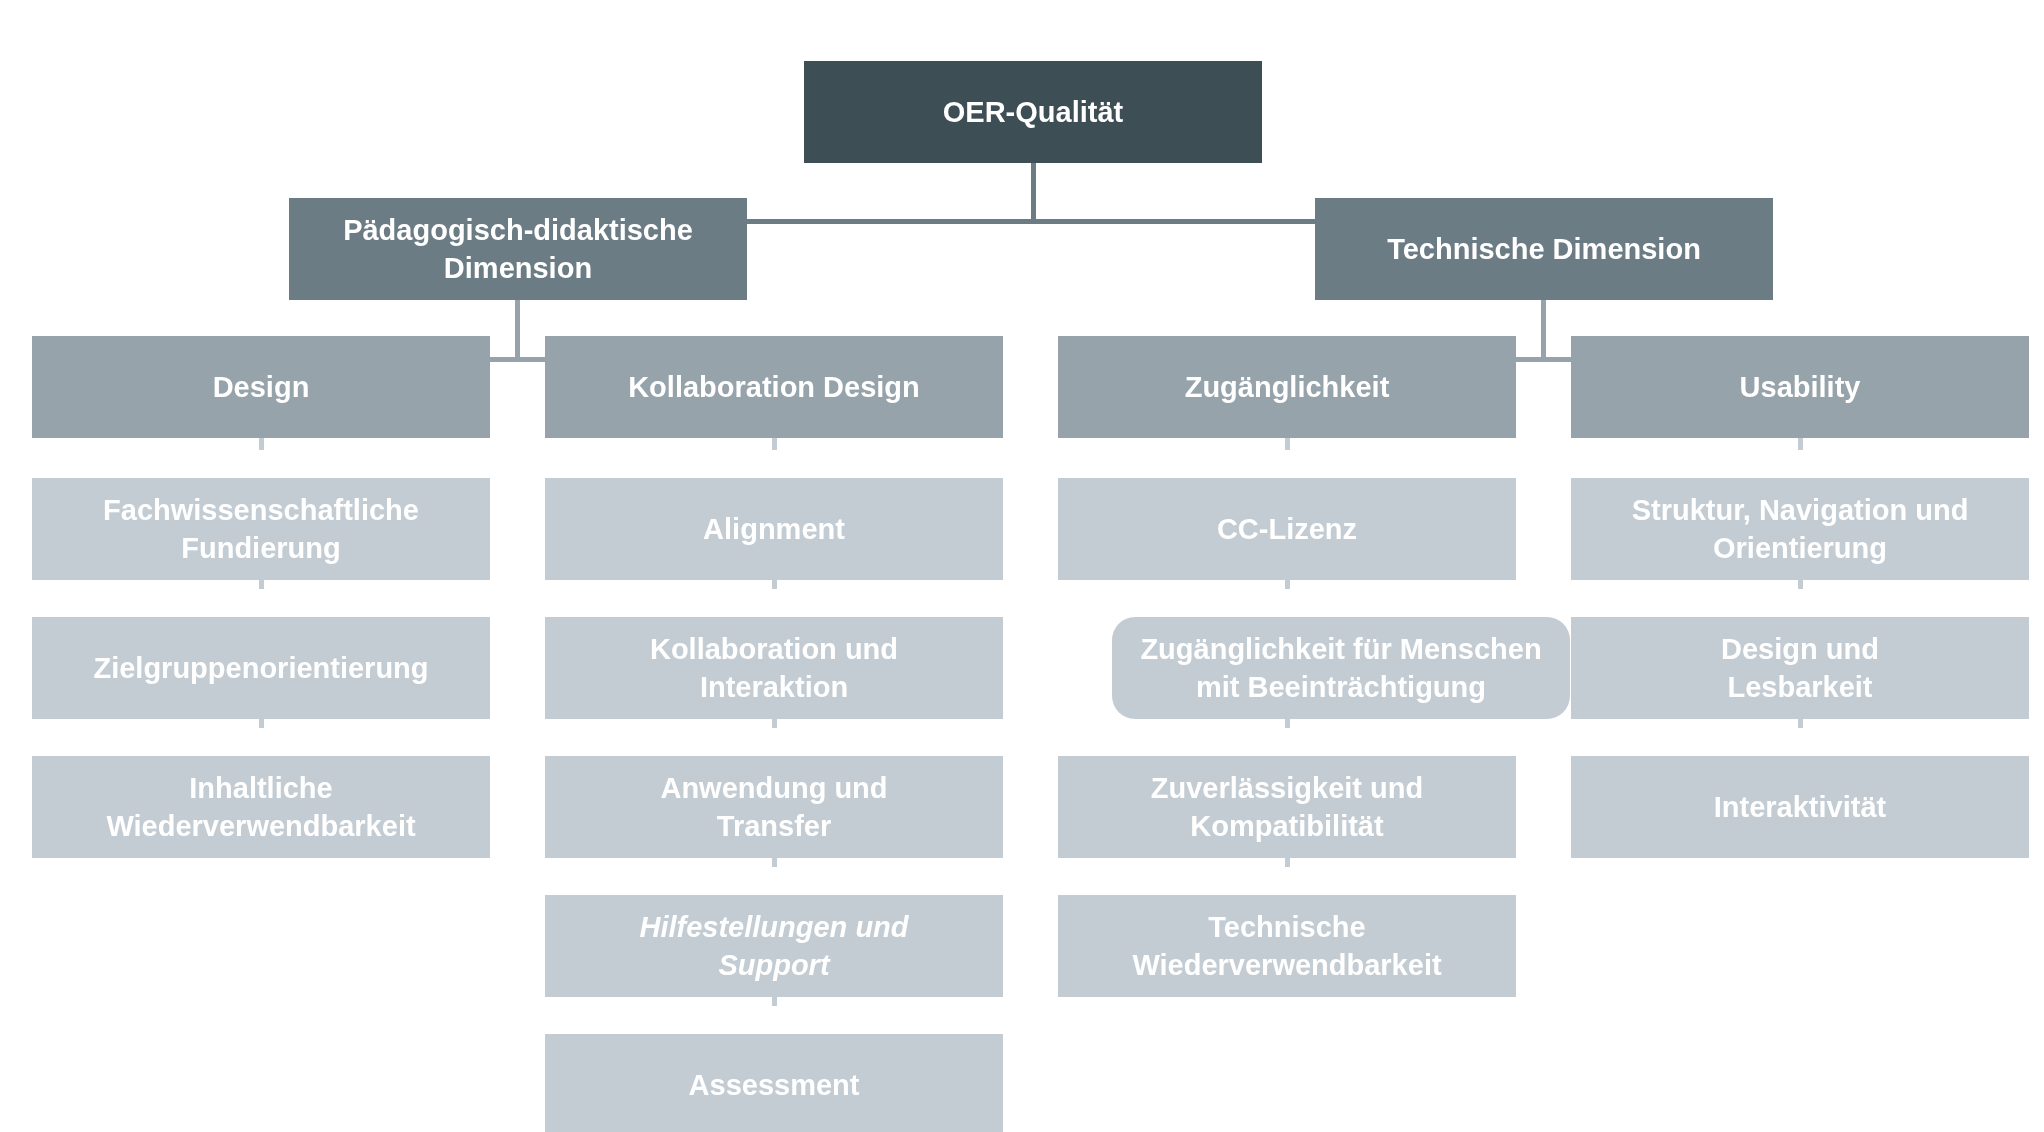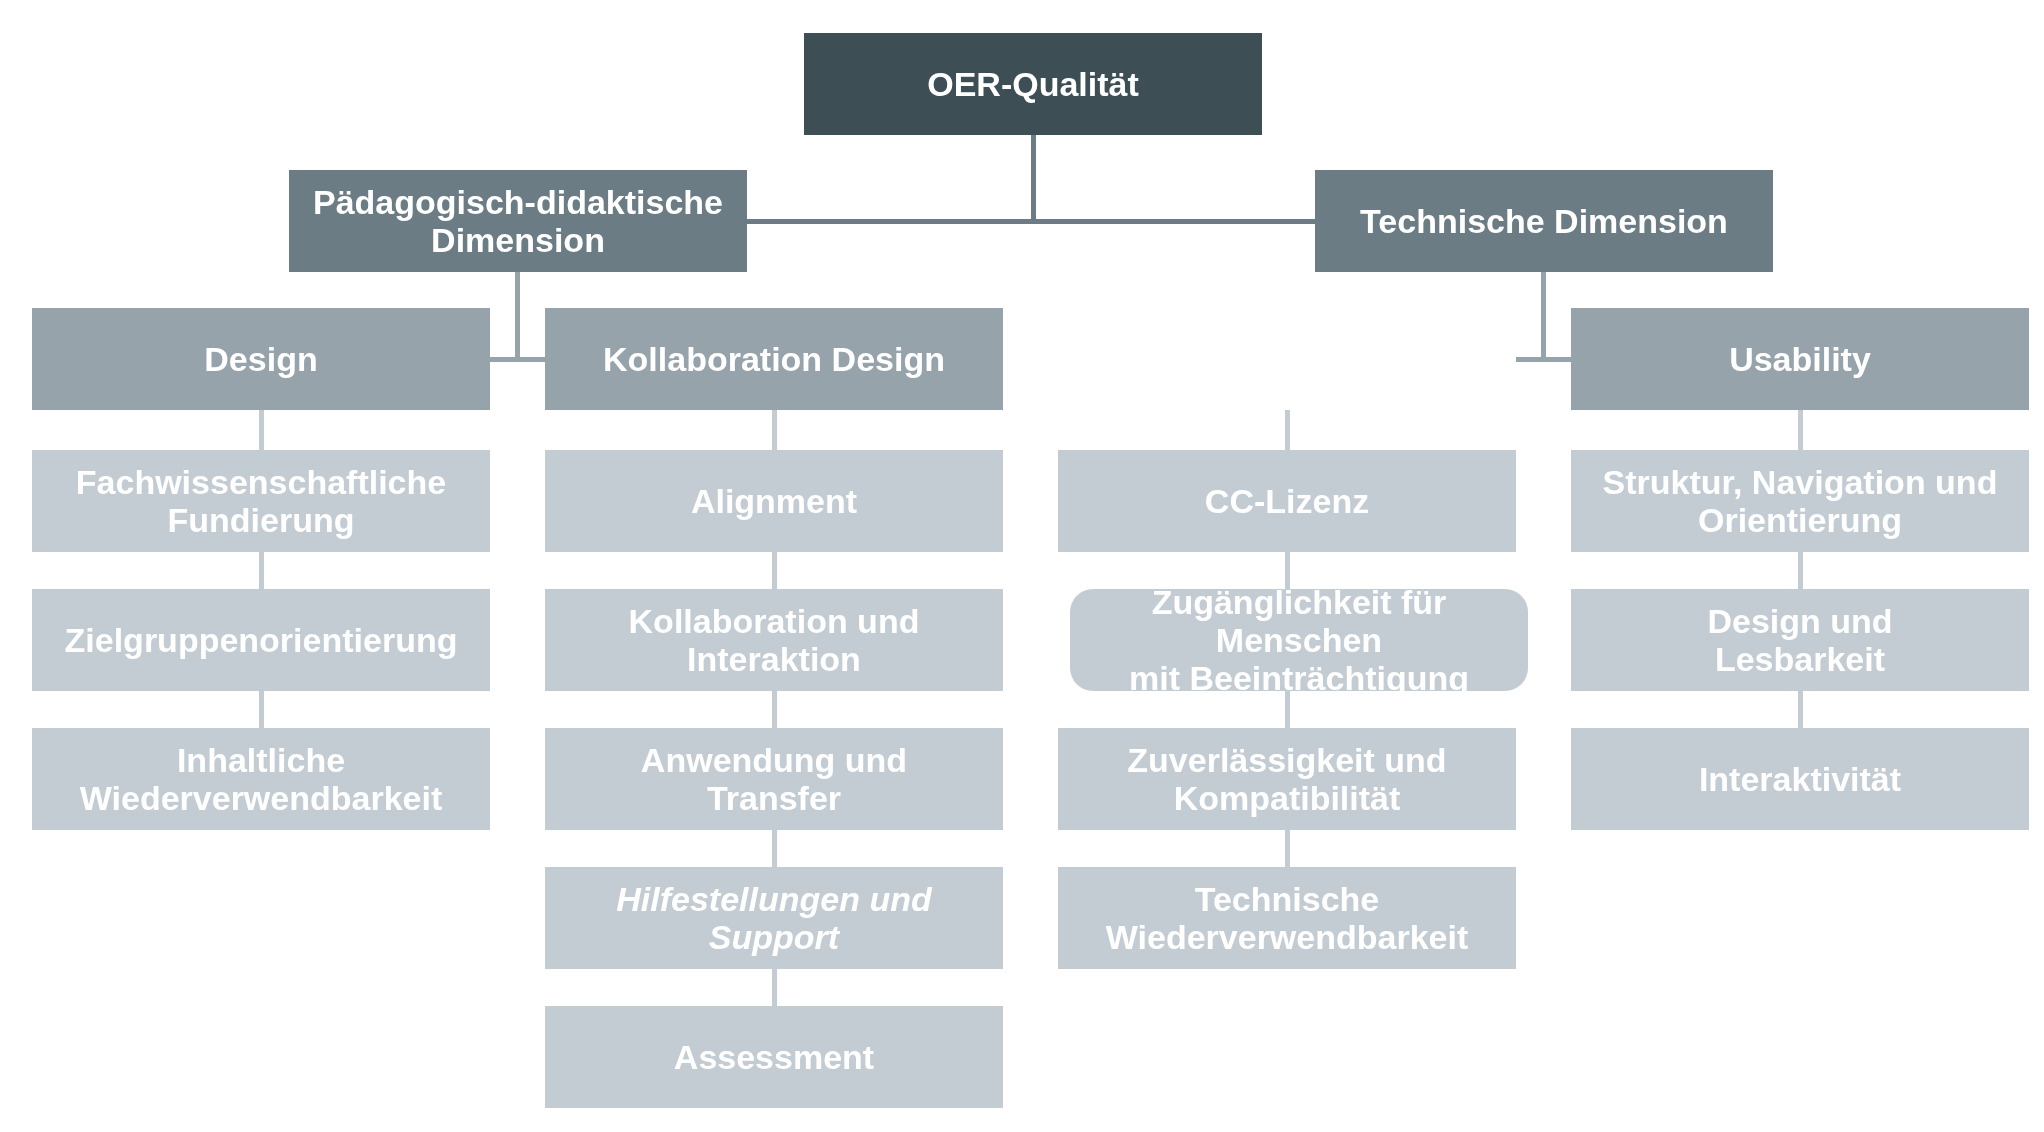--- a/index.html
+++ b/index.html
@@ -5,22 +5,22 @@
   html,body{margin:0;padding:0;background:#ffffff;}
   body{
     width:2044px;height:1132px;position:relative;overflow:hidden;
     font-family:"Liberation Sans","DejaVu Sans",sans-serif;
   }
   .canvas{position:absolute;inset:0;background:#ffffff;}
   .box{
     position:absolute;width:458px;height:102px;
     display:flex;align-items:center;justify-content:center;
     text-align:center;color:#ffffff;font-weight:bold;
-    font-size:34px;line-height:38px;white-space:pre-line;
-    padding:0 12px;box-sizing:border-box;
+    font-size:29px;line-height:38px;white-space:pre-line;
+    padding:0 12px;box-sizing:border-box;margin-top:28px;
   }
   .lvl1{background:#3E4E55;}
   .lvl2{background:#6B7C84;}
   .lvl3{background:#97A3AB;}
   .lvl4{background:#C4CCD3;}
   .line{position:absolute;}
   .c-dark{background:#6B7C84;}
   .c-mid{background:#97A3AB;}
   .c-light{background:#C4CCD3;}
 </style>
@@ -57,39 +57,40 @@
   <div class="line c-light" style="left:1798px;top:691px;width:5px;height:37px;"></div>
 
   <div class="box lvl1" style="left:804px;top:33px;">OER-Qualität</div>
 
   <div class="box lvl2" style="left:289px;top:170px;">Pädagogisch-didaktische
 Dimension</div>
   <div class="box lvl2" style="left:1315px;top:170px;">Technische Dimension</div>
 
   <div class="box lvl3" style="left:32px;top:308px;">Design</div>
   <div class="box lvl3" style="left:545px;top:308px;">Kollaboration Design</div>
+  <div class="box lvl3" style="left:1058px;top:308px;">Zugänglichkeit</div>
   <div class="box lvl3" style="left:1571px;top:308px;">Usability</div>
 
   <div class="box lvl4" style="left:32px;top:450px;">Fachwissenschaftliche
 Fundierung</div>
   <div class="box lvl4" style="left:32px;top:589px;">Zielgruppenorientierung</div>
   <div class="box lvl4" style="left:32px;top:728px;">Inhaltliche
 Wiederverwendbarkeit</div>
 
   <div class="box lvl4" style="left:545px;top:450px;">Alignment</div>
   <div class="box lvl4" style="left:545px;top:589px;">Kollaboration und
 Interaktion</div>
   <div class="box lvl4" style="left:545px;top:728px;">Anwendung und
 Transfer</div>
   <div class="box lvl4" style="left:545px;top:867px;font-style:italic;">Hilfestellungen und
 Support</div>
   <div class="box lvl4" style="left:545px;top:1006px;">Assessment</div>
 
   <div class="box lvl4" style="left:1058px;top:450px;">CC-Lizenz</div>
-  <div class="box lvl4" style="left:1070px;top:589px;border-radius:23px;">Zugänglichkeit für Menschen
+  <div class="box lvl4" style="left:1112px;top:589px;border-radius:23px;">Zugänglichkeit für Menschen
 mit Beeinträchtigung</div>
   <div class="box lvl4" style="left:1058px;top:728px;">Zuverlässigkeit und
 Kompatibilität</div>
   <div class="box lvl4" style="left:1058px;top:867px;">Technische
 Wiederverwendbarkeit</div>
 
   <div class="box lvl4" style="left:1571px;top:450px;">Struktur, Navigation und
 Orientierung</div>
   <div class="box lvl4" style="left:1571px;top:728px;">Interaktivität</div>
   <div class="box lvl4" style="left:1571px;top:589px;">Design und

